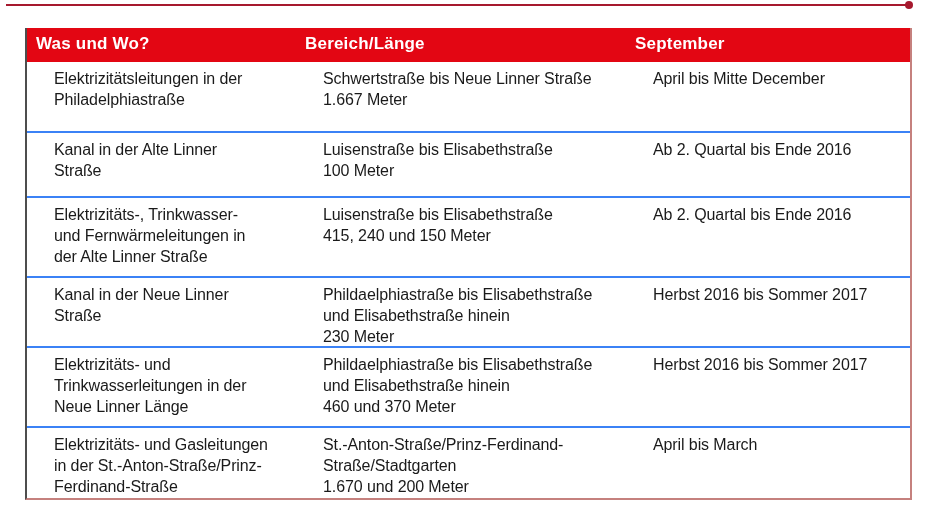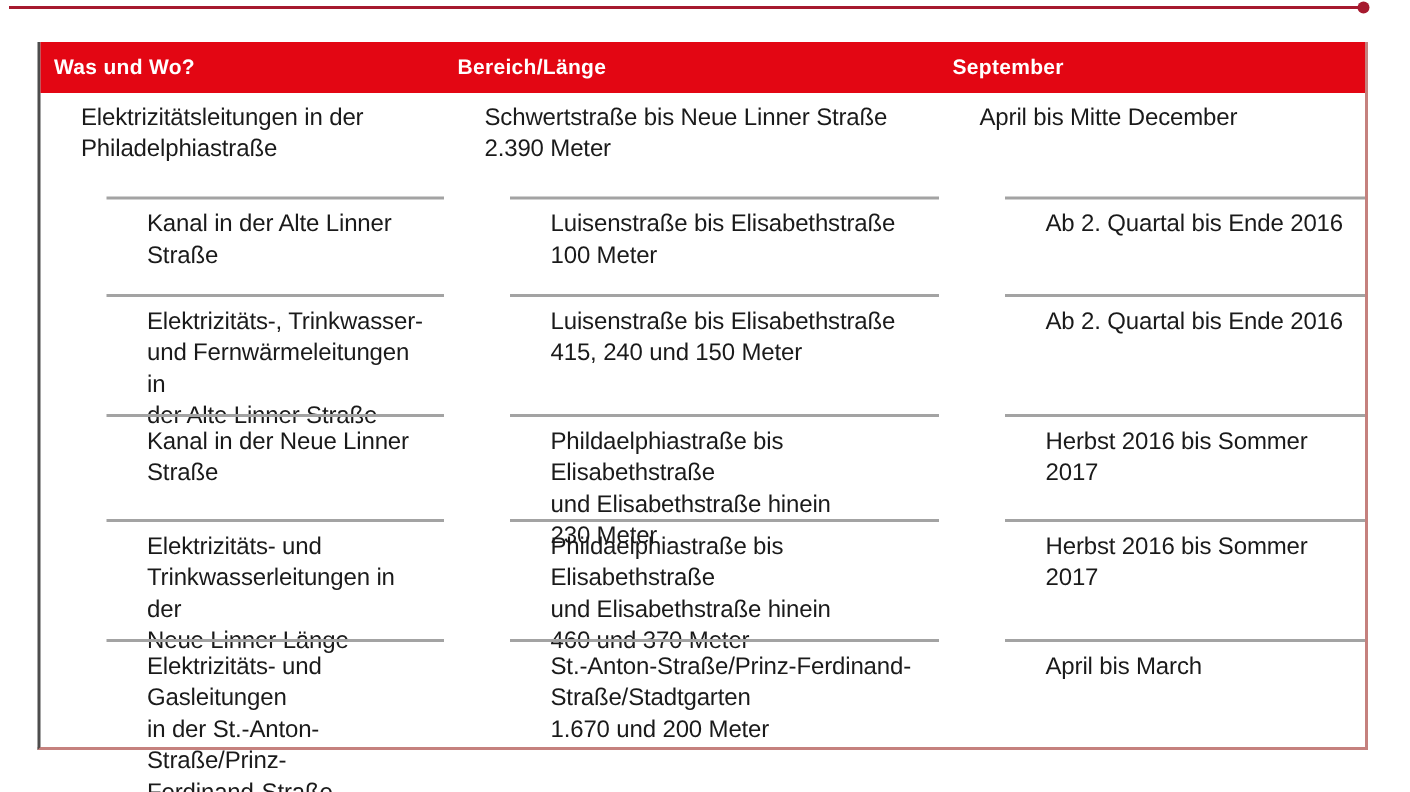--- a/index.html
+++ b/index.html
@@ -30,38 +30,38 @@
     grid-template-rows:32px 71px 65px 80px 70px 80px 72px;
     border-left:2px solid #4d4d4d;
     border-right:2px solid #c5817e;
     border-bottom:2px solid #c5817e;
     background:#ffffff;
   }
   .row{display:contents;}
   .th{
     background:#e30613;
     color:#ffffff;
-    font-size:14px;
+    font-size:17px;
     font-weight:bold;
     display:flex;align-items:center;
     padding:0 10px 0 9px;
     letter-spacing:.2px;
     box-sizing:border-box;
   }
   .td{
     color:#1a1a1a;
     font-size:16px;
     line-height:21px;
     padding:6px 10px 4px 27px;
     white-space:pre-line;
     box-sizing:border-box;
     letter-spacing:-0.1px;
   }
   .r1 .td{border-top:2px solid #e30613;}
-  .rb .td{border-top:2px solid #a3a3a3;margin-left:44px;}
+  .rb .td{border-top:2px solid #3b82f6;}
 </style>
 </head>
 <body>
 
 <div class="stage">
 
   <div class="top-line">
     <span class="dot"></span>
   </div>
 
@@ -70,21 +70,21 @@
     <div class="row">
       <div class="th">Was und Wo?</div>
       <div class="th">Bereich/Länge</div>
       <div class="th">September</div>
     </div>
 
     <div class="row r1">
       <div class="td">Elektrizitätsleitungen in der
 Philadelphiastraße</div>
       <div class="td">Schwertstraße bis Neue Linner Straße
-2.390 Meter</div>
+1.667 Meter</div>
       <div class="td">April bis Mitte December</div>
     </div>
 
     <div class="row rb">
       <div class="td">Kanal in der Alte Linner
 Straße</div>
       <div class="td">Luisenstraße bis Elisabethstraße
 100 Meter</div>
       <div class="td">Ab 2. Quartal bis Ende 2016</div>
     </div>

